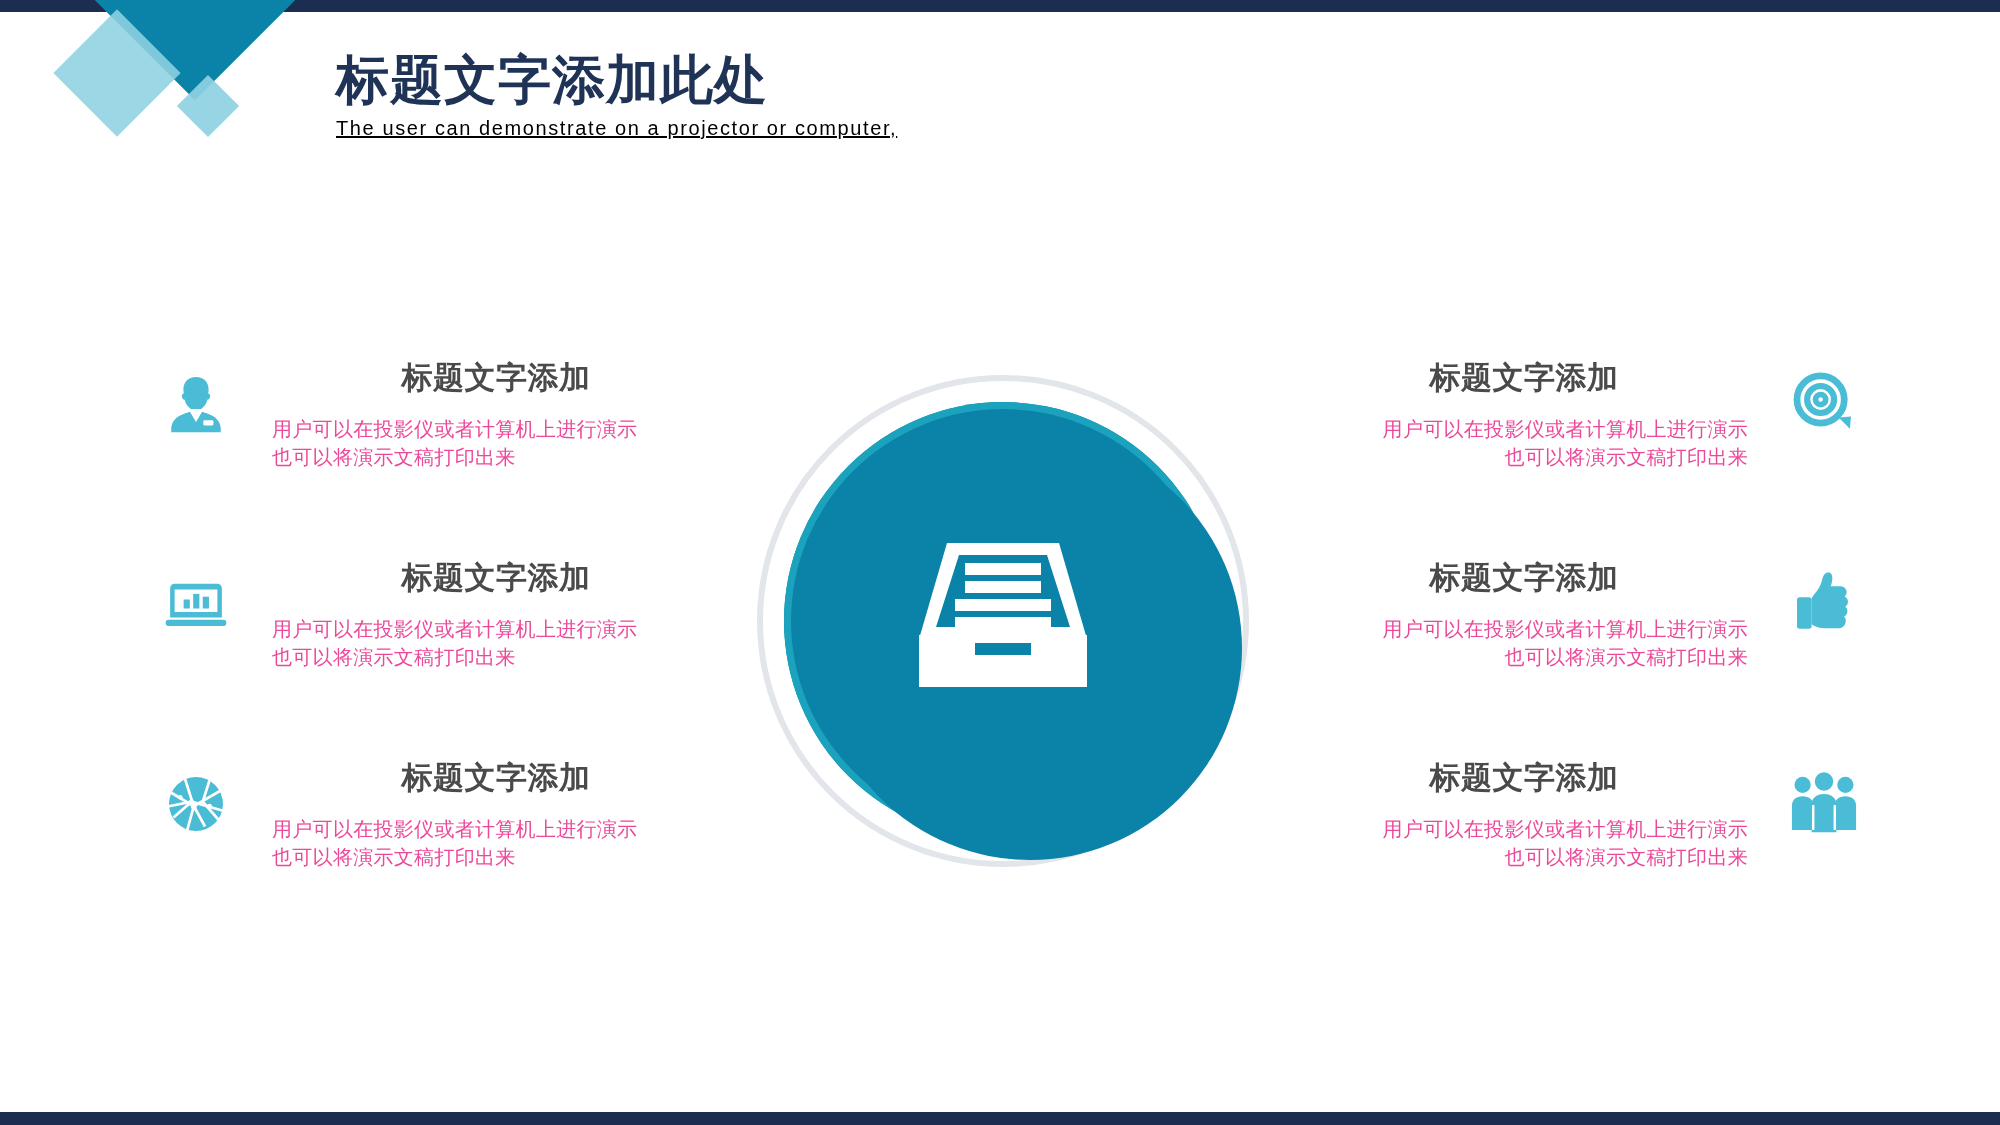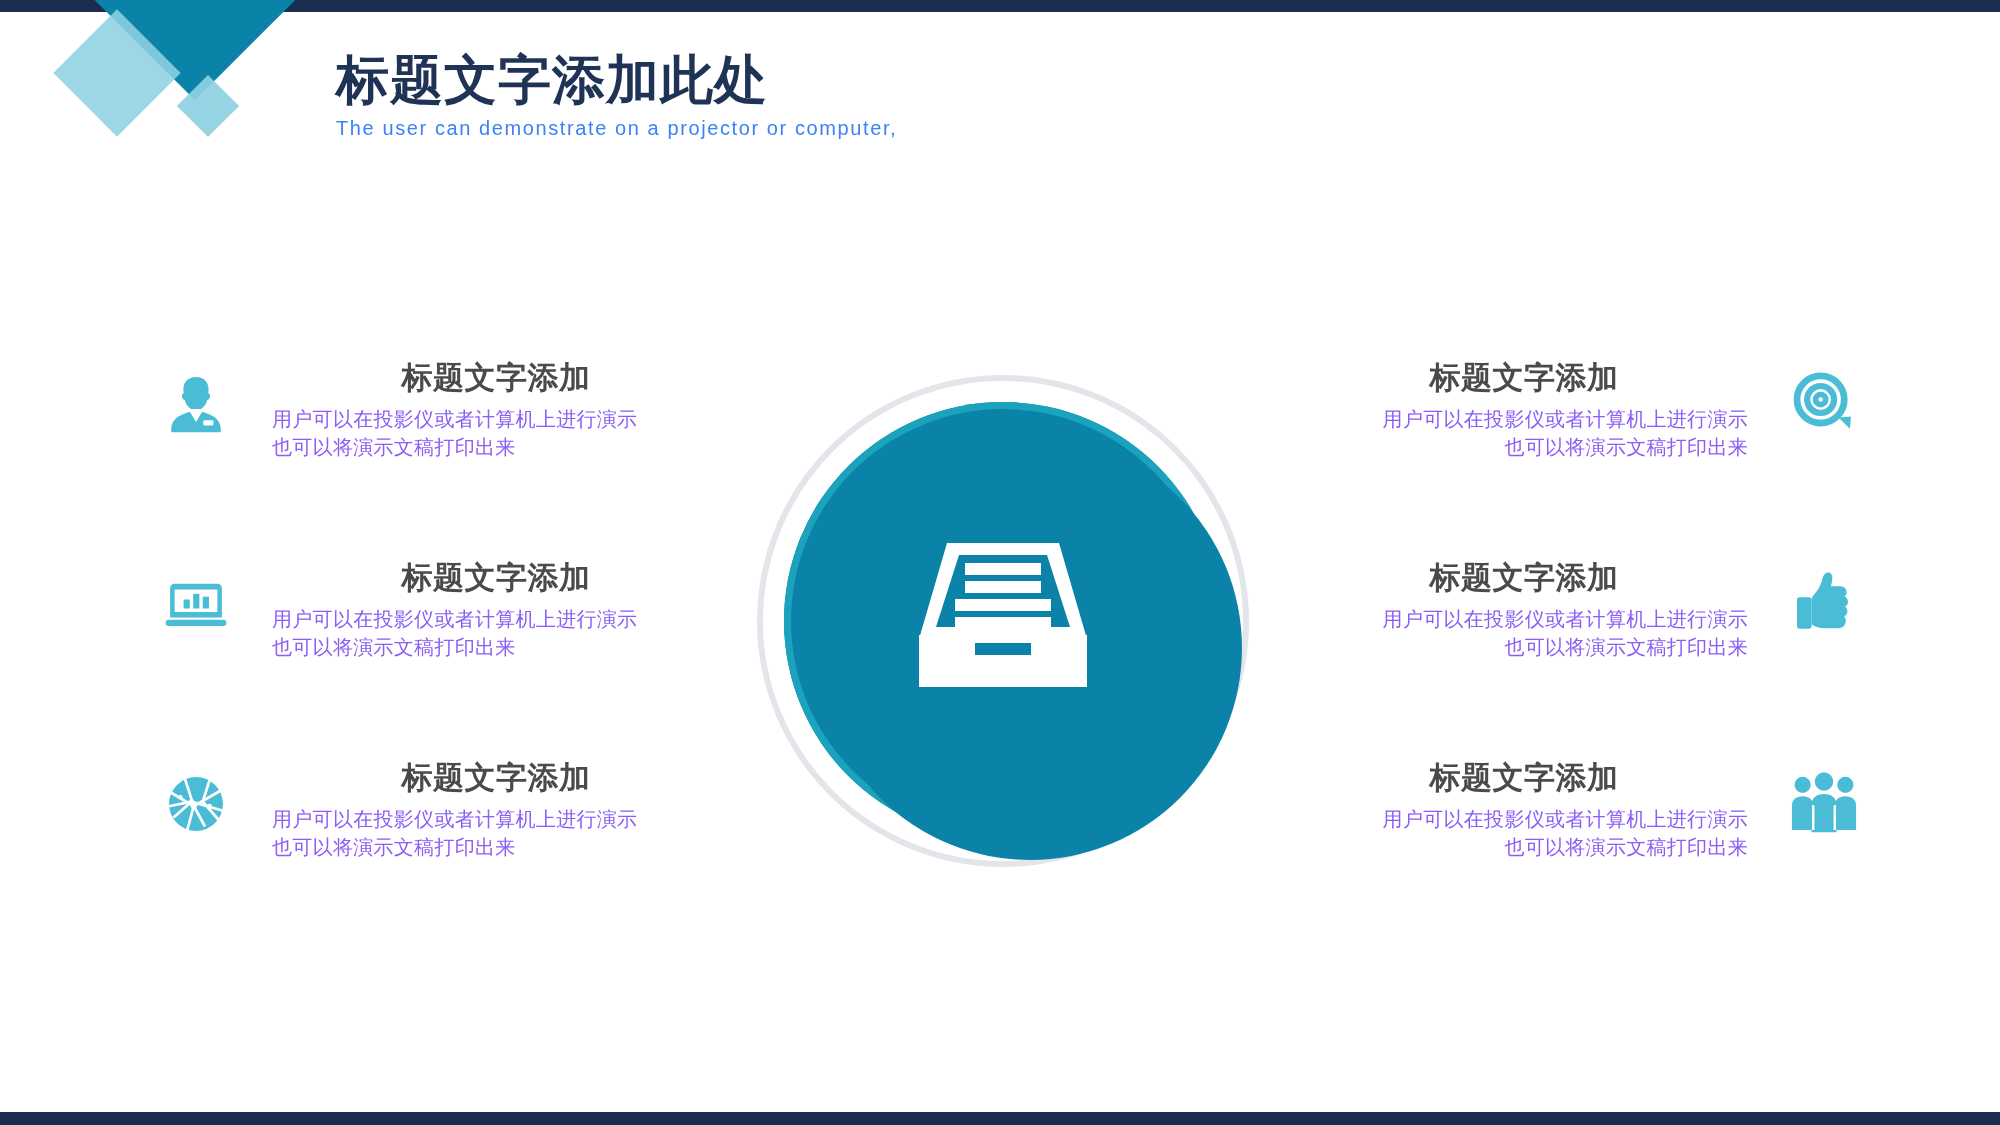--- a/index.html
+++ b/index.html
@@ -72,23 +72,24 @@
     font-size: 53px;
     font-weight: bold;
     color: #1e3356;
     letter-spacing: 1px;
     line-height: 1.05;
     white-space: nowrap;
   }
   .header-sub {
     margin-top: 9px;
     font-size: 20px;
-    color: #3b82f6;
+    color: #000000;
     letter-spacing: 1.6px;
     white-space: nowrap;
+    text-decoration: underline;
   }
 
   
   .col {
     position: absolute;
     top: 360px;
     width: 560px;
   }
   .col-left  { left: 160px; }
   .col-right { left: 1300px; }
@@ -115,23 +116,23 @@
 
   .feature-title {
     font-size: 31px;
     font-weight: bold;
     color: #4a4a4a;
     line-height: 1.18;
     letter-spacing: .5px;
     text-align: center;
   }
   .feature-desc {
-    margin-top: 8px;
+    margin-top: 18px;
     font-size: 20px;
-    color: #8b5cf6;
+    color: #ec4899;
     line-height: 1.42;
     letter-spacing: .3px;
   }
 
   
   .medallion {
     position: absolute;
     left: 757px; top: 375px;
     width: 492px; height: 492px;
   }

